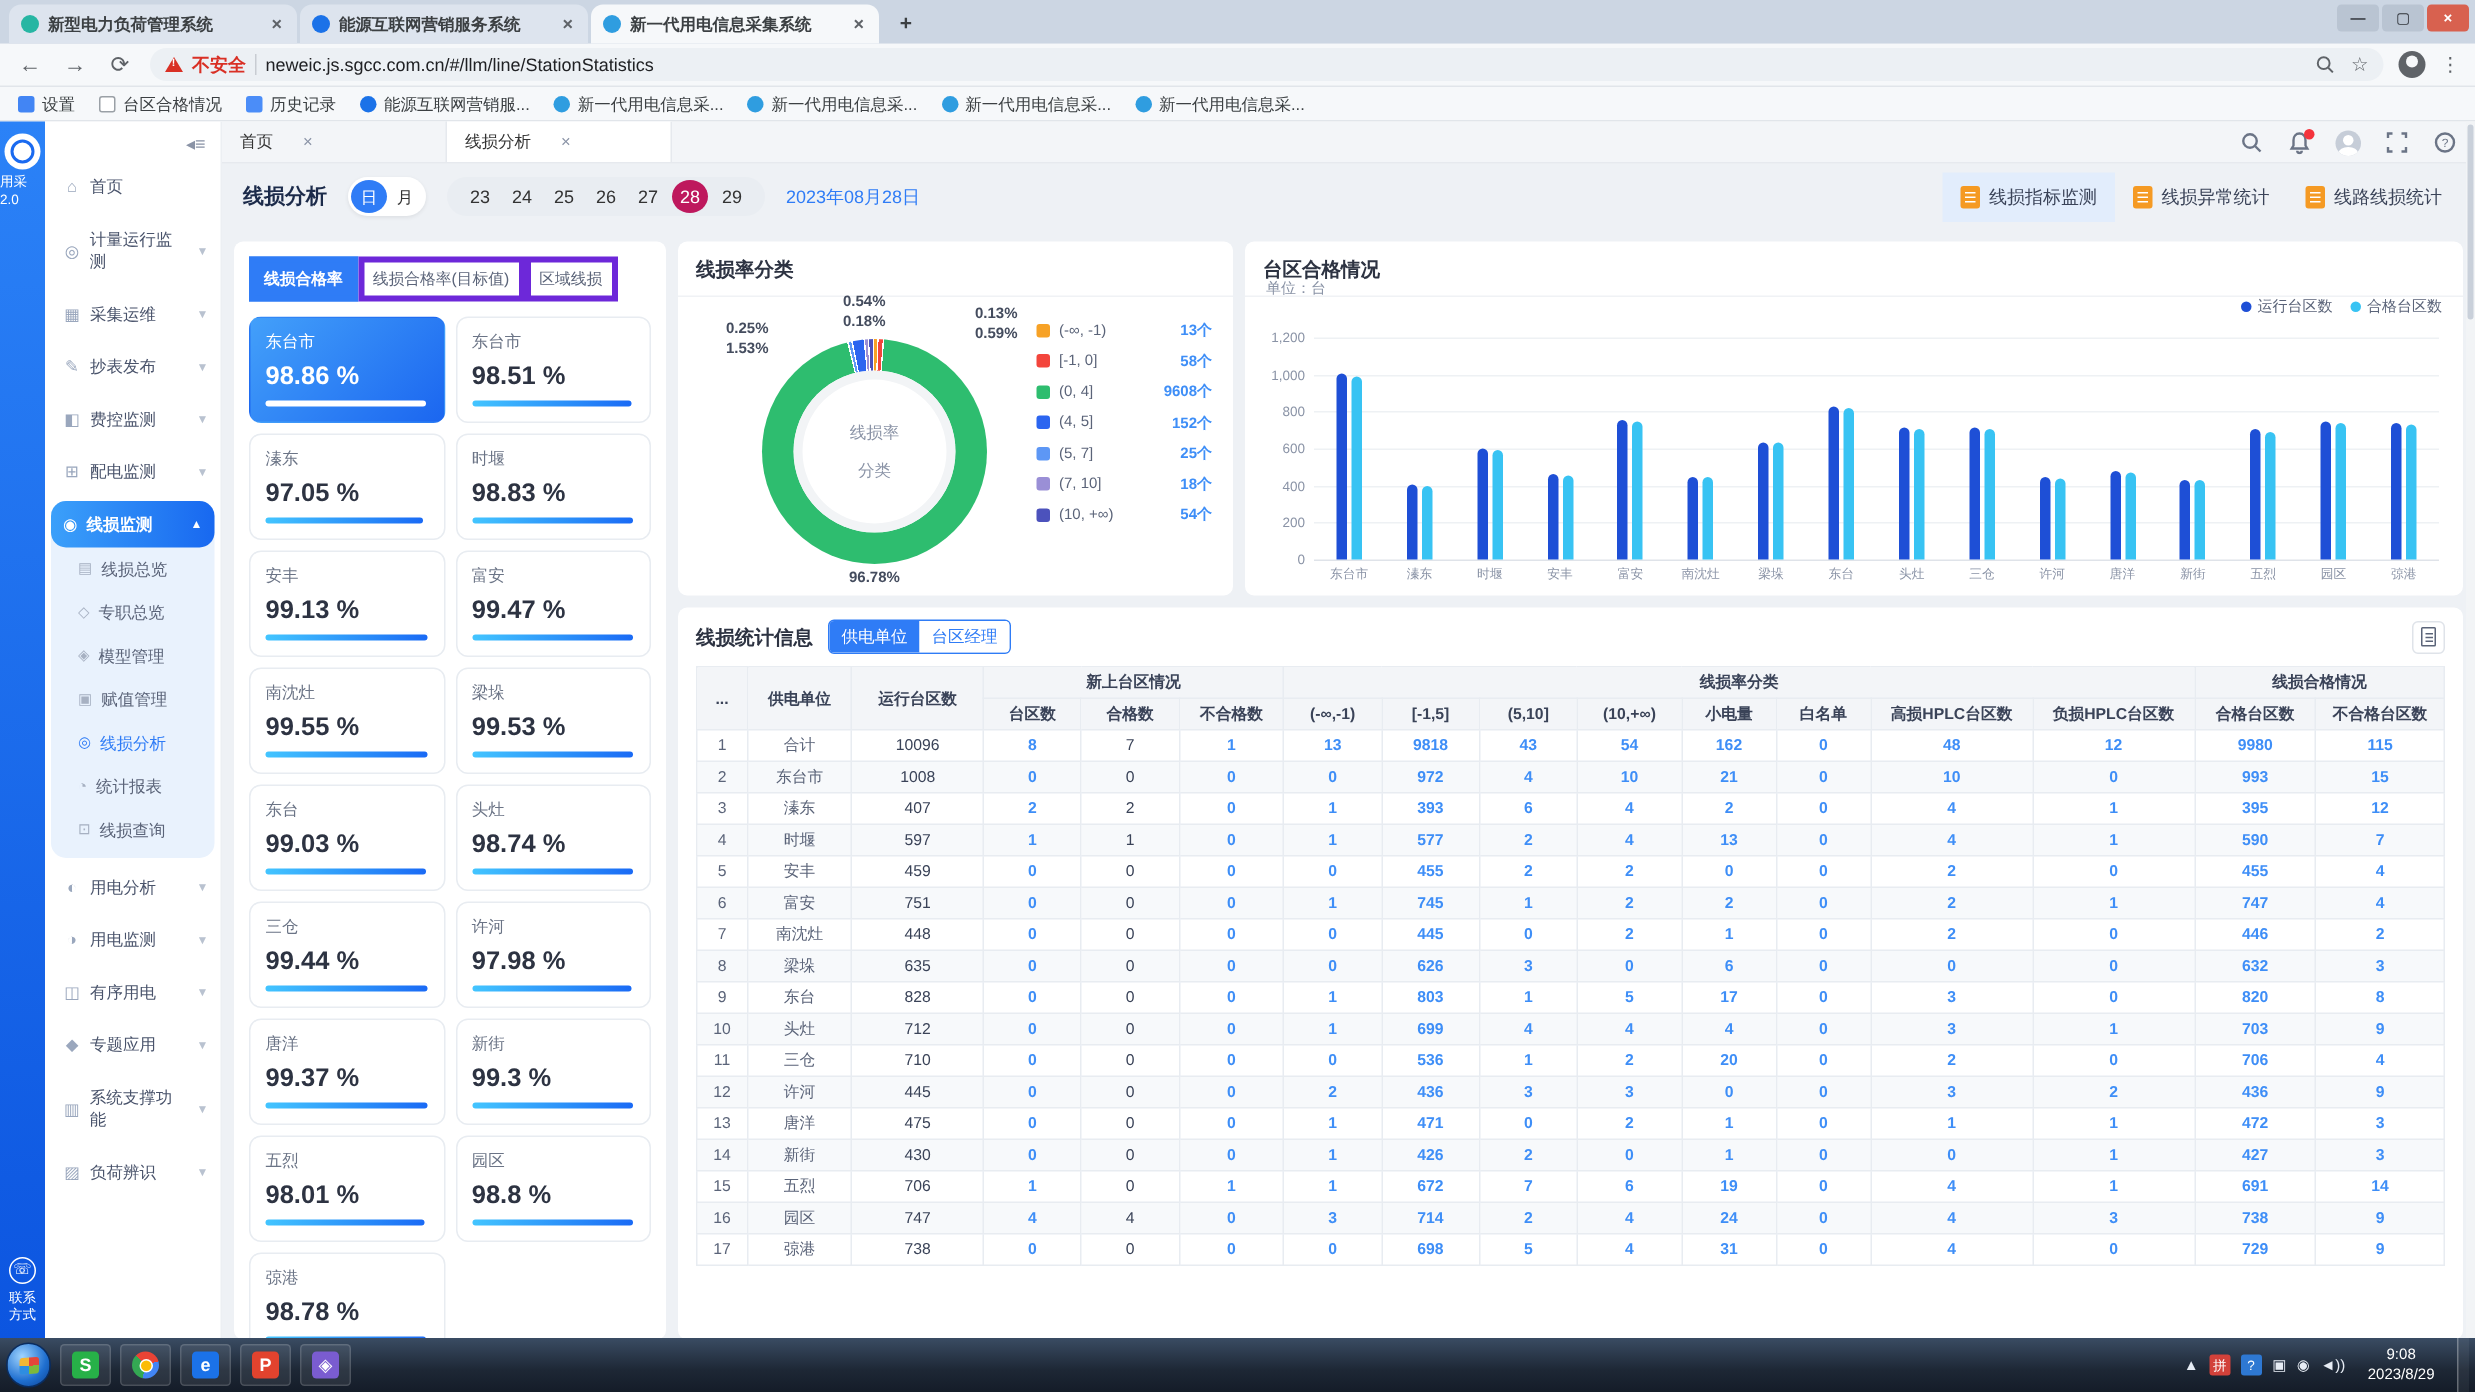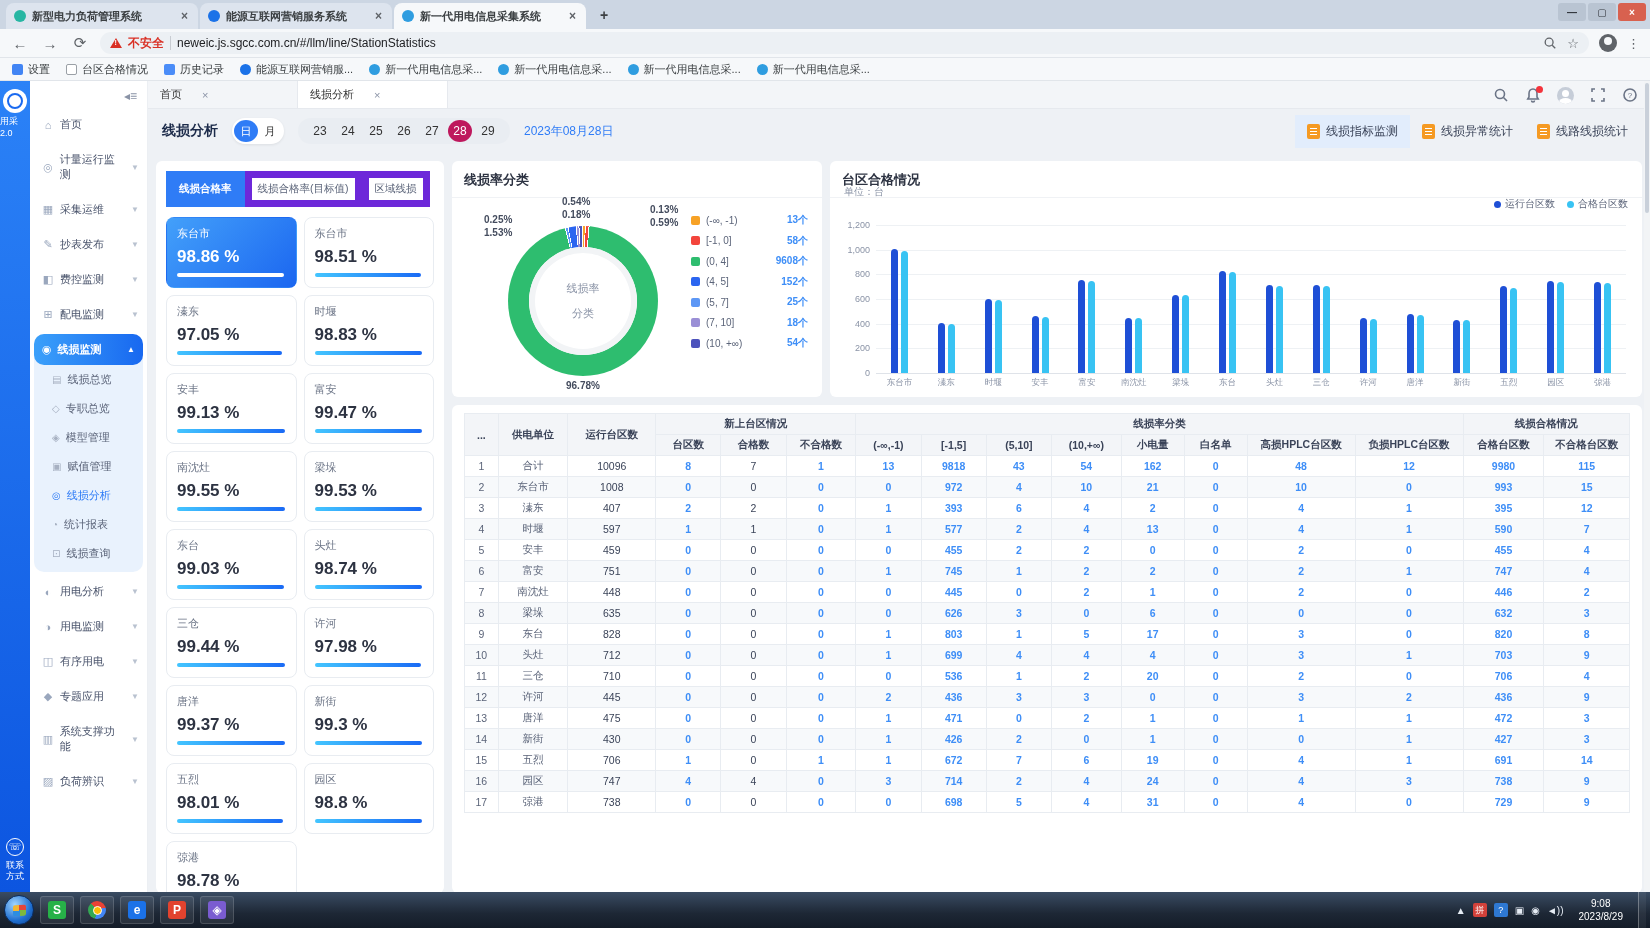--- a/index.html
+++ b/index.html
@@ -88,21 +88,21 @@
   .rtab.active { background:#e2edfc; }
   .doc-ic { width:13px; height:15px; background:#f59a23; border-radius:2px; position:relative; flex:none; }
   .doc-ic::after { content:""; position:absolute; left:3px; top:4px; width:7px; height:1.5px; background:#fff; box-shadow:0 3px 0 #fff, 0 6px 0 #fff; }
 
   .content { flex:1; display:flex; gap:8px; padding:8px 8px 0 8px; min-height:0; }
   .panel { background:#fff; border-radius:6px; }
 
   
   .cards-panel { width:288px; flex:none; padding:10px; overflow:hidden; }
   .ctabs { display:flex; margin-bottom:10px; }
-  .ctab { font-size:10.5px; padding:4px 6px; border:7px solid #6d28d9; color:#5b6479; background:#fff; white-space:nowrap; }
+  .ctab { font-size:10.5px; padding:4px 6px; border:4px solid #6d28d9; color:#5b6479; background:#fff; white-space:nowrap; }
   .ctab.active { background:#2f7cf6; border-color:#2f7cf6; color:#fff; font-weight:bold; }
   .cgrid { display:grid; grid-template-columns:1fr 1fr; gap:7px; }
   .card { border:1px solid #e8ecf1; border-radius:8px; padding:8px 10px 10px; background:#fff; }
   .card .cname { font-size:11px; color:#6b7486; margin-bottom:6px; }
   .card .cval { font-size:17px; font-weight:bold; color:#2d3342; margin-bottom:6px; }
   .card .ctrack { height:4px; border-radius:2px; background:transparent; }
   .card .cfill { height:4px; border-radius:2px; background:linear-gradient(90deg,#43c5ff,#1a6af5); }
   .card.active { background:linear-gradient(135deg,#43a0fa,#1b66f0); border-color:transparent; }
   .card.active .cname, .card.active .cval { color:#fff; }
   .card.active .cfill { background:#fff; }
@@ -762,20 +762,30 @@
                       <div class="bbar" style="height: 91.02px; background: linear-gradient(rgb(30, 79, 214) 0%, rgb(30, 79, 214) 100%);"></div>
                       <div class="bbar" style="height: 89.91px; background: linear-gradient(rgb(56, 195, 243) 0%, rgb(56, 195, 243) 100%);"></div>
                       <span class="xlab">弶港</span>
                     </div>
                   </div>
                 </div>
             </div>
           </div>
 
           <div class="panel table-panel">
+            <div class="tbl-head">
+              <span class="tbl-title">线损统计信息</span>
+              <div class="seg" id="seg">
+                  <div class="segbtn active">供电单位</div>
+                  <div class="segbtn">台区经理</div>
+                </div>
+              <div class="export-btn">
+                  <span class="export-ic"></span>
+                </div>
+            </div>
             <table>
               <colgroup id="cols">
                   <col style="width: 30px;">
                   <col style="width: 62px;">
                   <col style="width: 78px;">
                   <col style="width: 58px;">
                   <col style="width: 58px;">
                   <col style="width: 62px;">
                   <col style="width: 58px;">
                   <col style="width: 58px;">

